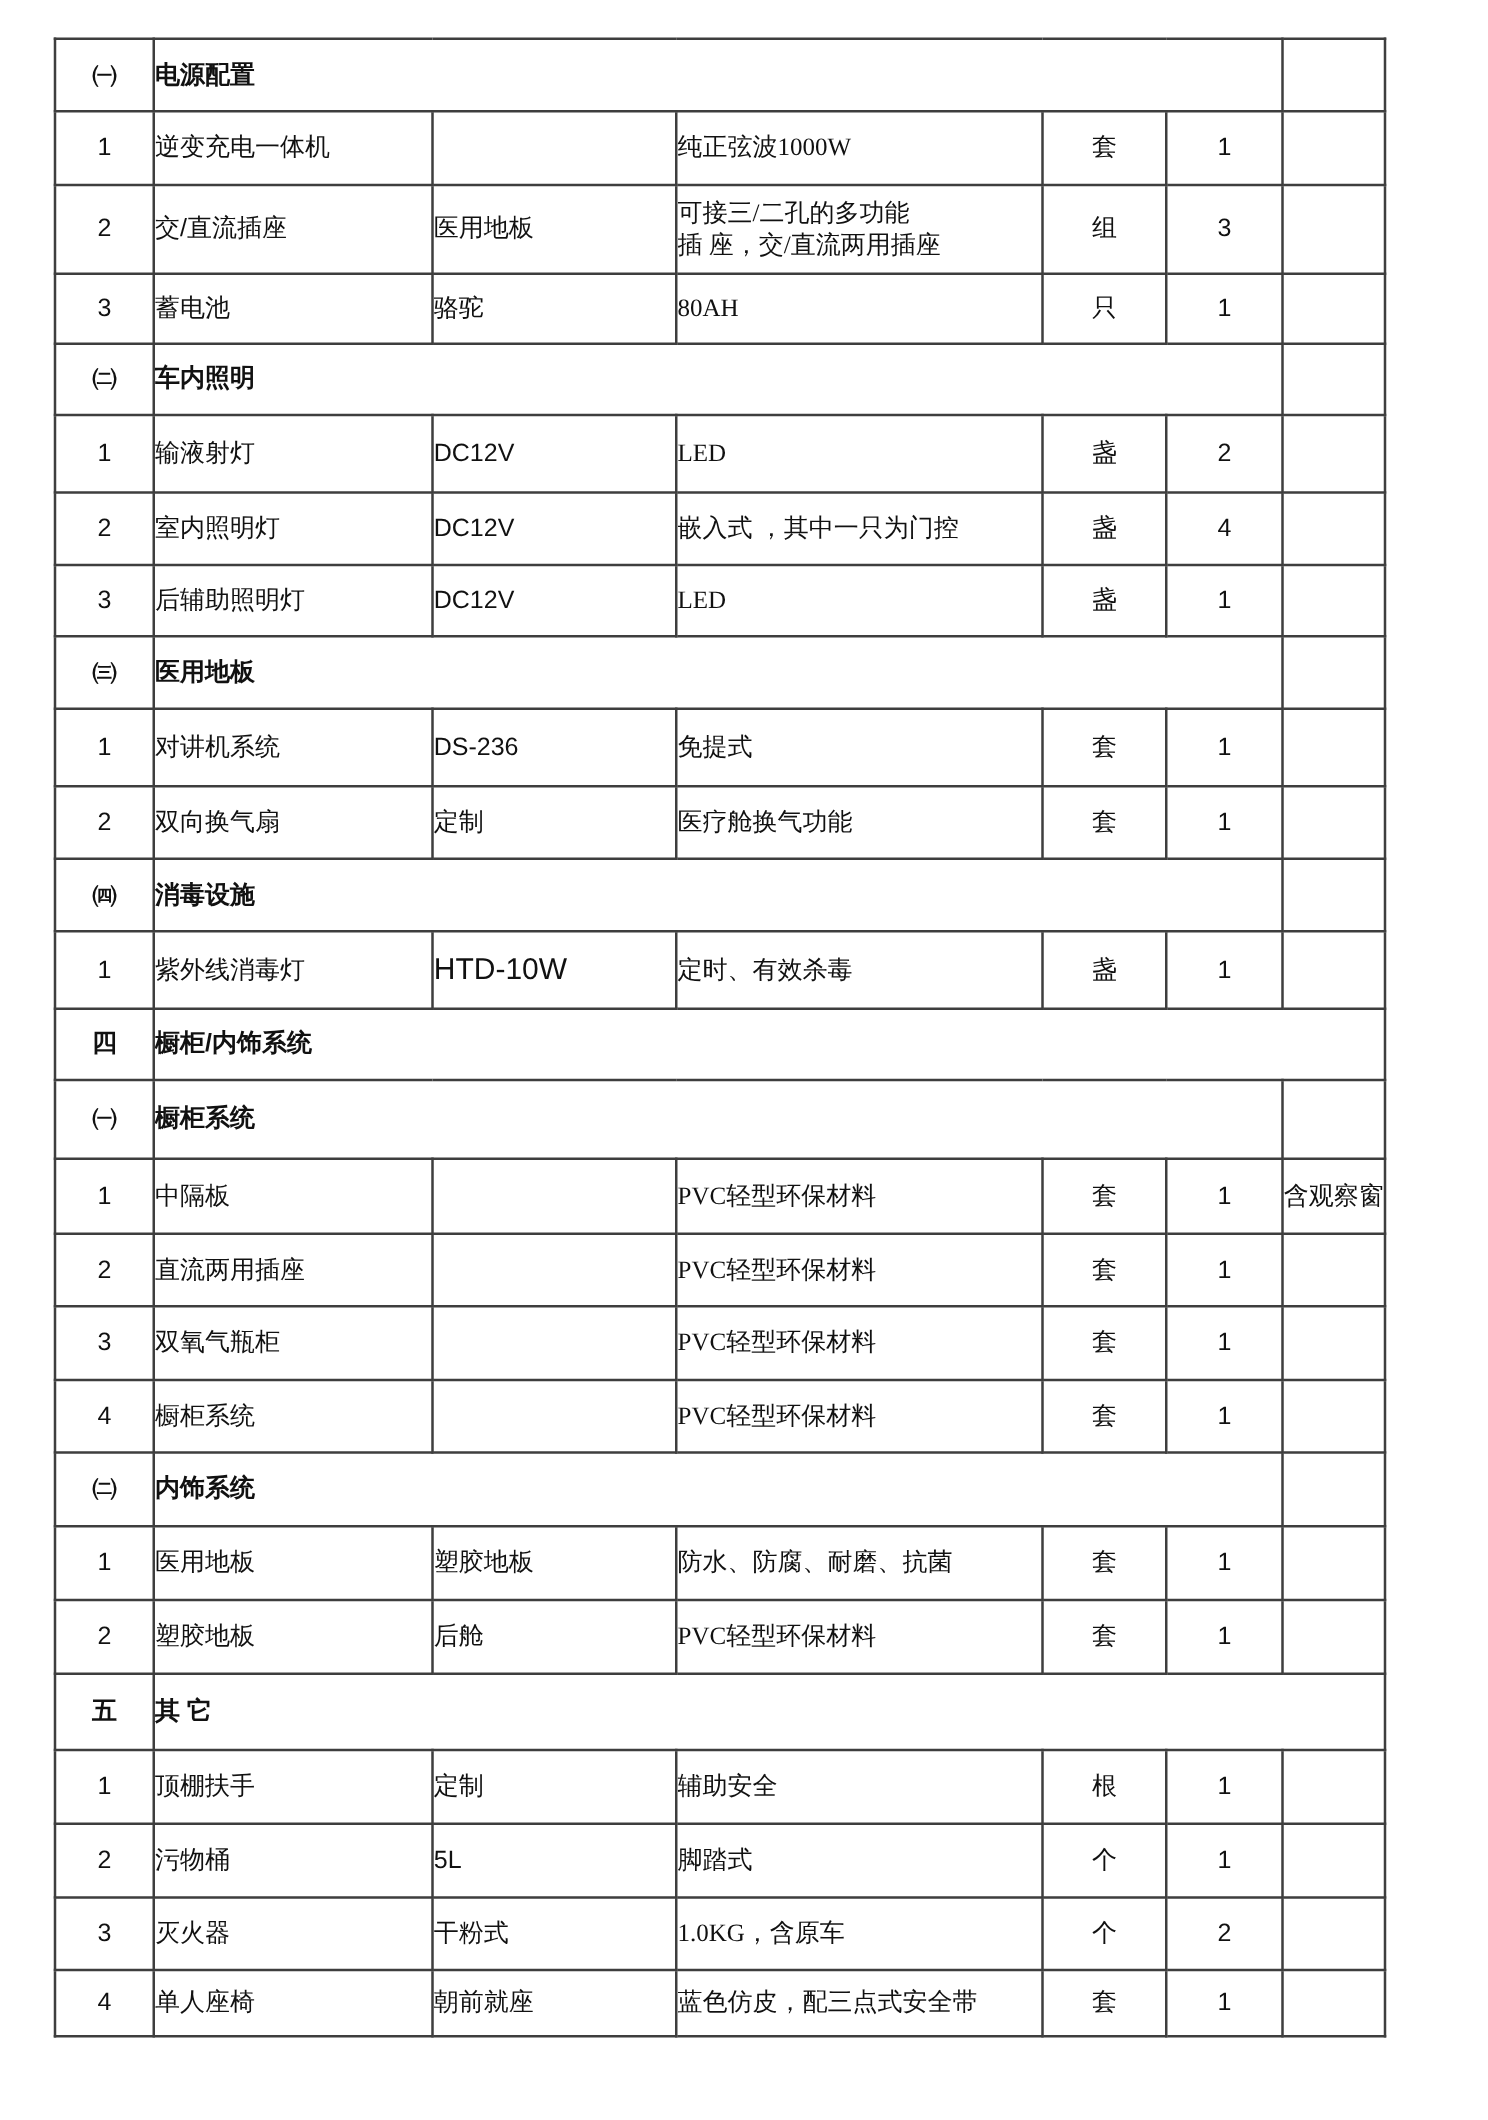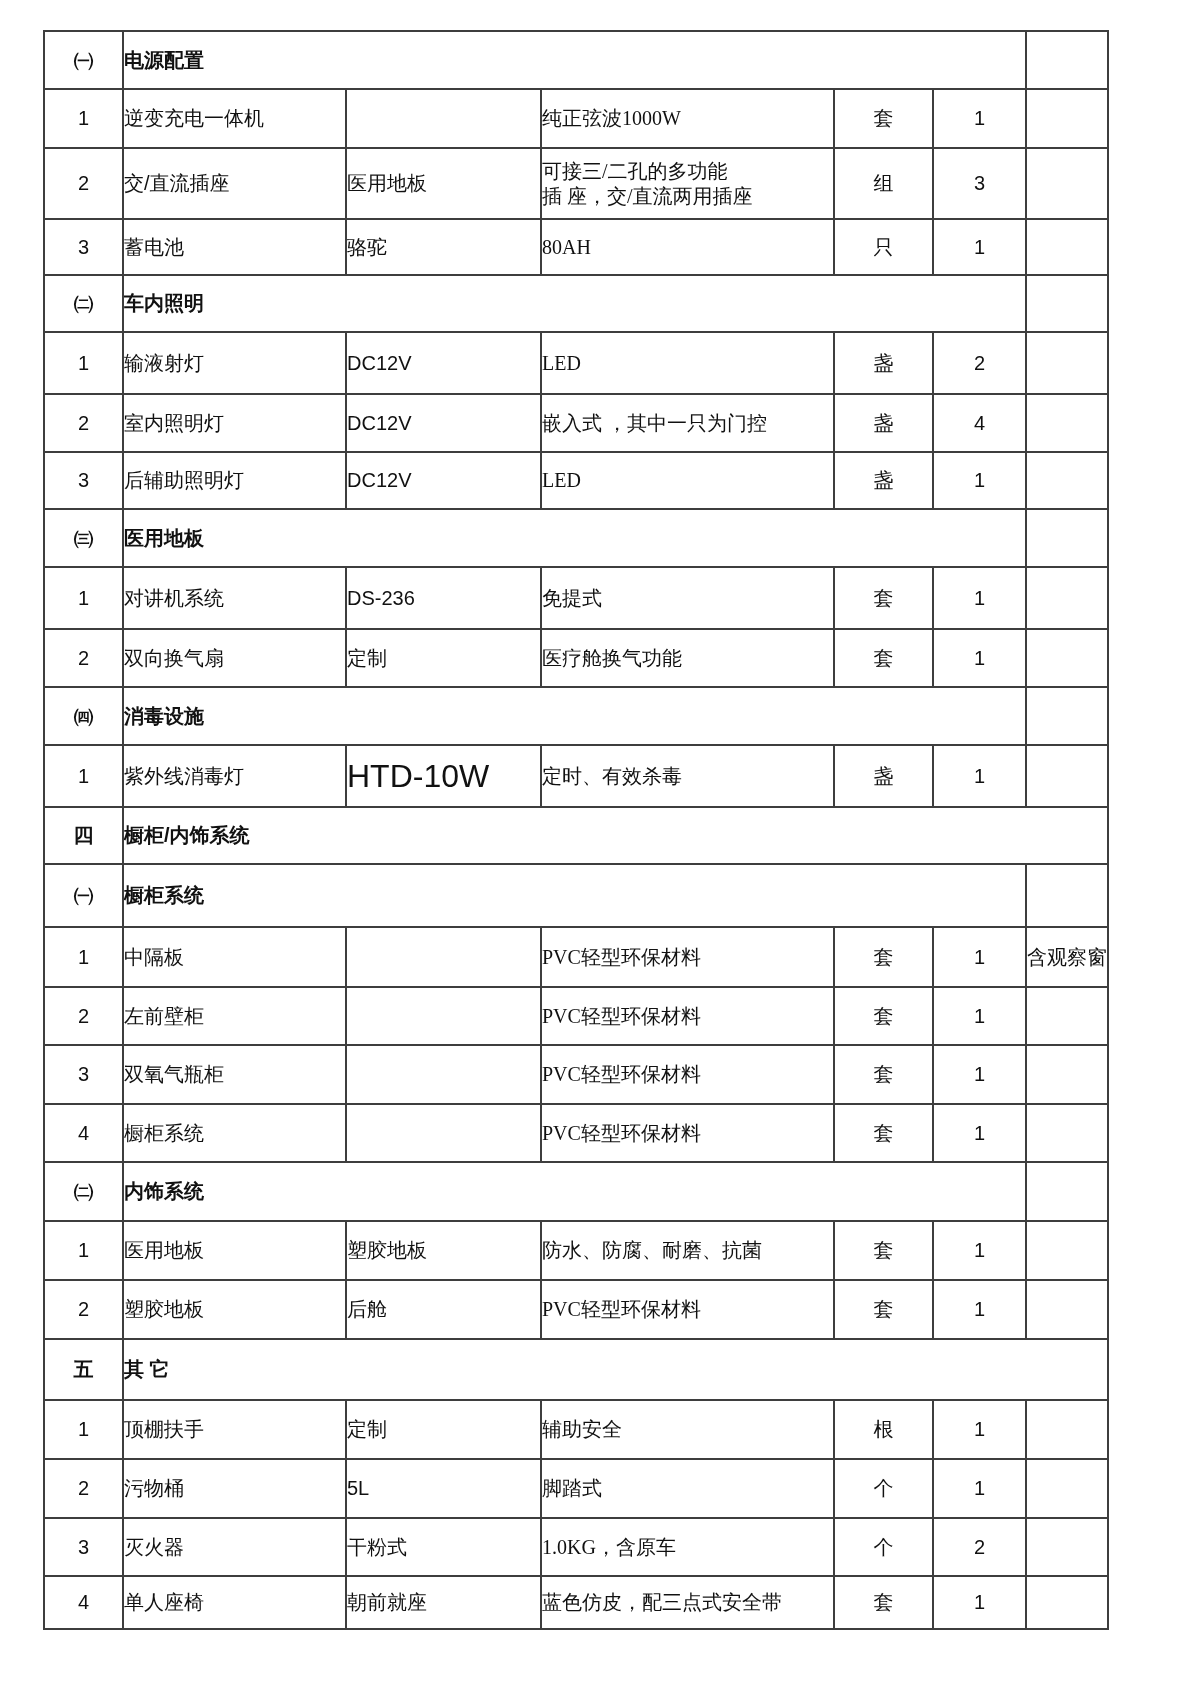--- a/index.html
+++ b/index.html
@@ -40,21 +40,21 @@
     padding-right:6px;
   }
   td.c-desc{white-space:pre-line;font-family:Liberation Serif, serif;}
   td.c-unit,td.c-qty{text-align:center;}
   td.c-remark{
     padding-left:9px;
     padding-right:6px;
     line-height:1.15;
   }
   td.hd{font-weight:bold;font-size:21px;}
-  td.c-model.em{font-size:32px;}
+  td.c-model.em{font-size:24px;}
 </style>
 </head>
 <body>
 
 <div class="page">
   <table class="spec">
     <colgroup>
       <col style="width:79px">
       <col style="width:223px">
       <col style="width:195px">
@@ -179,21 +179,21 @@
           <td class="c-idx">1</td>
           <td class="c-name">中隔板</td>
           <td class="c-model"></td>
           <td class="c-desc">PVC轻型环保材料</td>
           <td class="c-unit">套</td>
           <td class="c-qty">1</td>
           <td class="c-remark">含观察窗</td>
         </tr>
         <tr style="height: 58px;">
           <td class="c-idx">2</td>
-          <td class="c-name">左前壁柜</td>
+          <td class="c-name">直流两用插座</td>
           <td class="c-model"></td>
           <td class="c-desc">PVC轻型环保材料</td>
           <td class="c-unit">套</td>
           <td class="c-qty">1</td>
           <td class="c-remark"></td>
         </tr>
         <tr style="height: 59px;">
           <td class="c-idx">3</td>
           <td class="c-name">双氧气瓶柜</td>
           <td class="c-model"></td>

